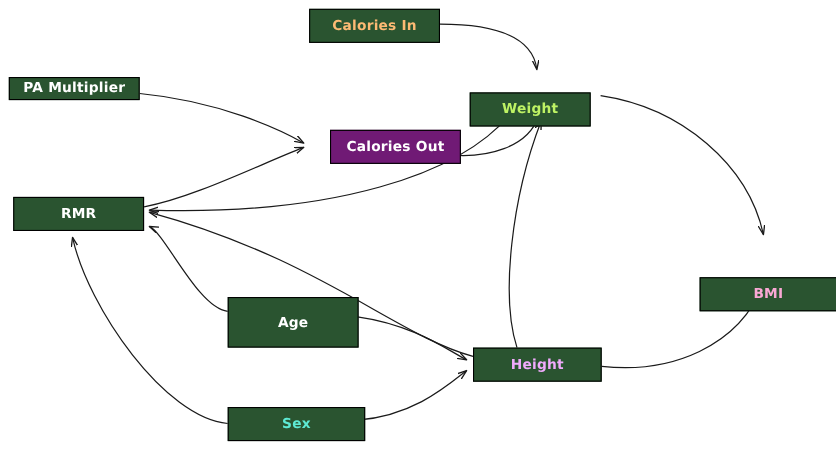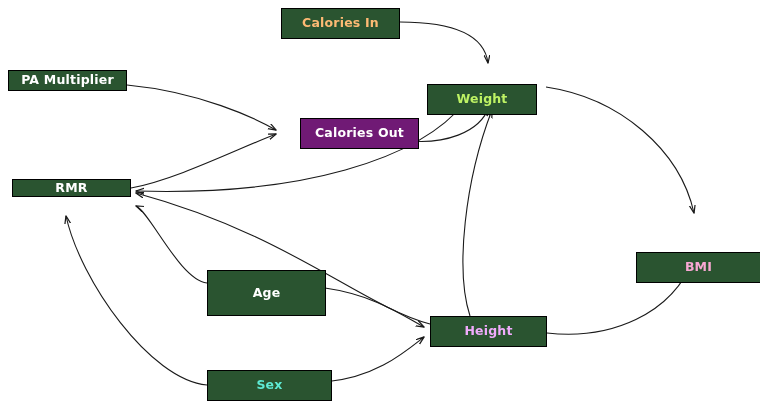--- a/index.html
+++ b/index.html
@@ -81,21 +81,21 @@
       </div>
       <div class="node" style="left: 427px; top: 70px; width: 110px; height: 31px; background: rgb(42, 84, 48); border-color: rgb(0, 0, 0); color: #bef264; margin-top: 14px;">
         <span class="node-label">Weight</span>
       </div>
       <div class="node" style="left: 8px; top: 70px; width: 119px; height: 21px; background: rgb(42, 84, 48); border-color: rgb(0, 0, 0); color: rgb(255, 255, 255);">
         <span class="node-label">PA Multiplier</span>
       </div>
       <div class="node" style="left: 300px; top: 118px; width: 119px; height: 31px; background: #701a75; border-color: rgb(0, 0, 0); color: rgb(255, 255, 255);">
         <span class="node-label">Calories Out</span>
       </div>
-      <div class="node" style="left: 12px; top: 179px; width: 119px; height: 18px; background: rgb(42, 84, 48); border-color: rgb(0, 0, 0); color: rgb(255, 255, 255);">
+      <div class="node" style="left: 12px; top: 179px; width: 119px; height: 31px; background: rgb(42, 84, 48); border-color: rgb(0, 0, 0); color: rgb(255, 255, 255);">
         <span class="node-label">RMR</span>
       </div>
       <div class="node" style="left: 636px; top: 220px; width: 125px; height: 31px; background: rgb(42, 84, 48); border-color: rgb(0, 0, 0); color: #f9a8d4; margin-top: 32px;">
         <span class="node-label">BMI</span>
       </div>
       <div class="node" style="left: 207px; top: 270px; width: 119px; height: 46px; background: rgb(42, 84, 48); border-color: rgb(0, 0, 0); color: rgb(255, 255, 255);">
         <span class="node-label">Age</span>
       </div>
       <div class="node" style="left: 430px; top: 316px; width: 117px; height: 31px; background: rgb(42, 84, 48); border-color: rgb(0, 0, 0); color: #f0abfc;">
         <span class="node-label">Height</span>

